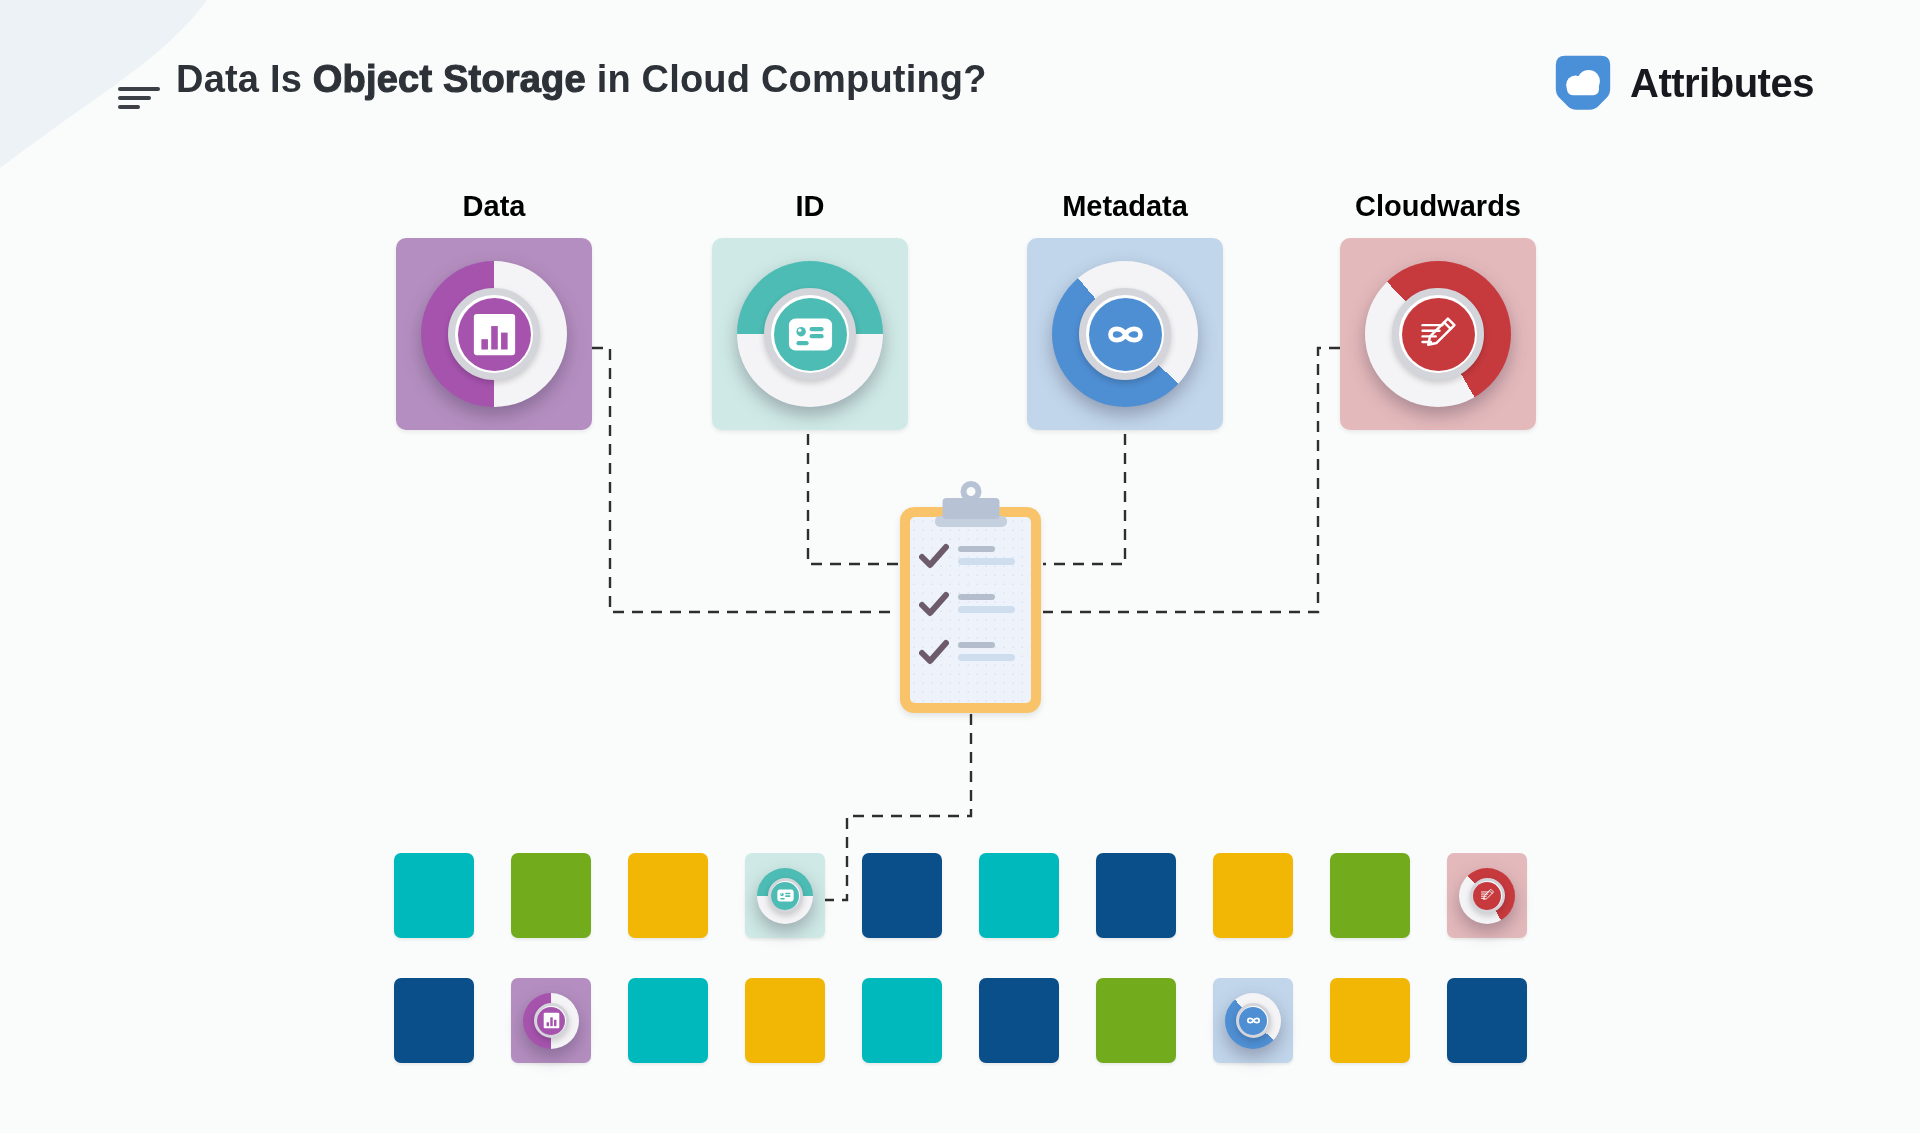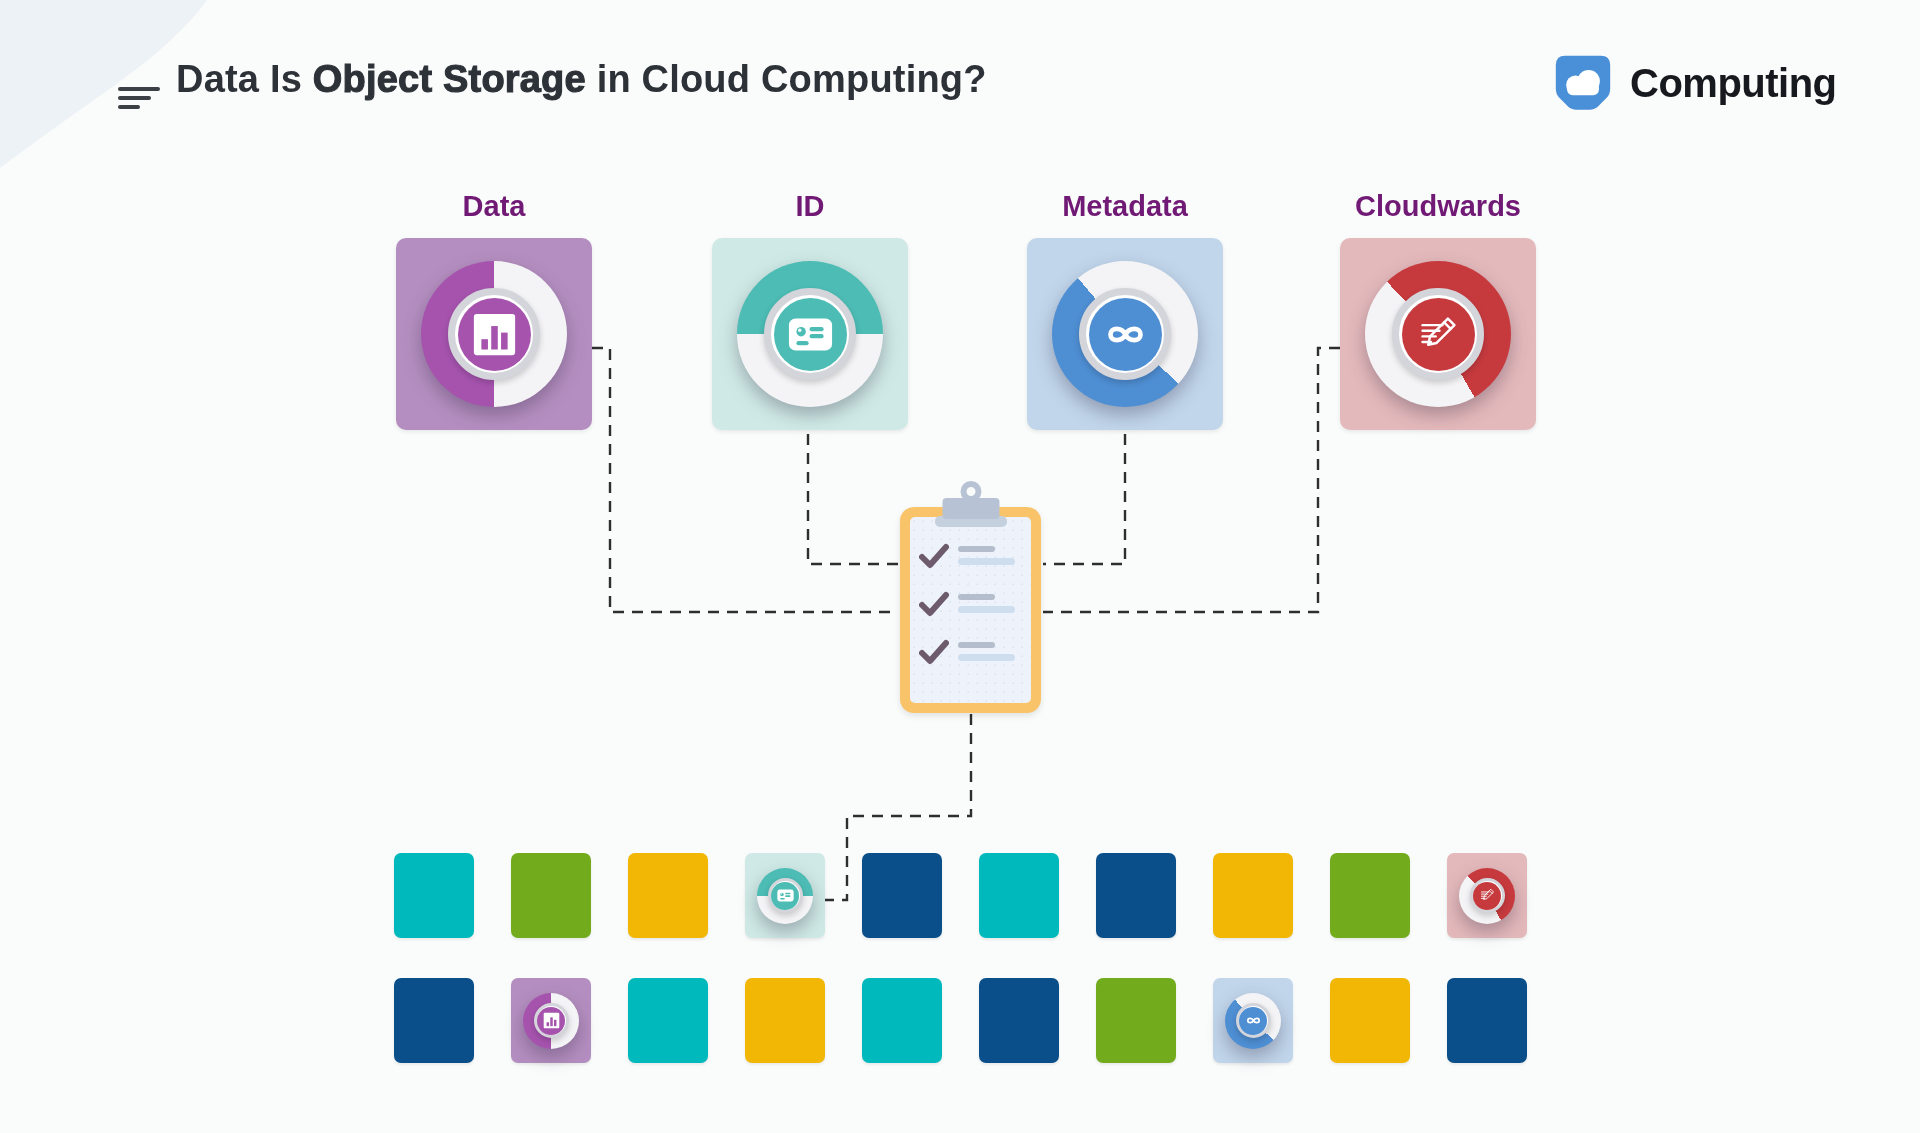--- a/index.html
+++ b/index.html
@@ -15,21 +15,21 @@
   .header-icon i:nth-child(1){ width:42px; }
   .header-icon i:nth-child(2){ width:33px; }
   .header-icon i:nth-child(3){ width:22px; }
   .title { position:absolute; left:176px; top:58px; font-size:38px; font-weight:700; color:#2d3238; letter-spacing:.2px; z-index:2; white-space:nowrap; }
   .title .emph { -webkit-text-stroke:1.1px #2d3238; }
   .brand { position:absolute; left:1553px; top:52px; display:flex; align-items:center; gap:17px; z-index:2; }
   .brand-text { font-size:40px; font-weight:700; color:#16191d; letter-spacing:-.5px; }
 
   
   .card-group { position:absolute; width:196px; text-align:center; z-index:2; }
-  .card-label { font-size:29px; font-weight:700; color:#701a75; margin-bottom:15px; }
+  .card-label { font-size:29px; font-weight:700; color:#000000; margin-bottom:15px; }
   .card { width:196px; height:192px; border-radius:10px; display:flex; align-items:center; justify-content:center; box-shadow:0 2px 4px rgba(0,0,0,.08); }
 
   
   .donut { border-radius:50%; display:flex; align-items:center; justify-content:center; filter:drop-shadow(0 8px 9px rgba(45,35,60,.32)); }
   .donut-half-left   { background:conic-gradient(from 180deg, var(--accent) 0 50%, #f4f4f6 0); }
   .donut-half-top    { background:conic-gradient(from 270deg, var(--accent) 0 50%, #f4f4f6 0); }
   .donut-arc-top-right   { background:conic-gradient(from 320deg, #f4f4f6 0 48%, var(--accent) 0); }
   .donut-arc-bottom-left { background:conic-gradient(from 150deg, #f4f4f6 0 46%, var(--accent) 0); }
   .ring { border-radius:50%; background:#fff; border-style:solid; border-color:#d4d5da; display:flex; align-items:center; justify-content:center; box-shadow:0 3px 6px rgba(0,0,0,.18); }
   .core { border-radius:50%; display:flex; align-items:center; justify-content:center; }
@@ -70,21 +70,21 @@
   <div class="title">
     <span>Data Is </span><span class="emph">Object Storage</span><span> in Cloud Computing?</span>
   </div>
   <div class="brand">
     <svg width="60" height="62" viewBox="0 0 64 64">
       <path d="M13 3 H51 Q61 3 61 13 V38 Q61 44 57 48 L48.5 56.5 Q44.5 60.5 39 60.5 H25 Q19.5 60.5 15.5 56.5 L7 48 Q3 44 3 38 V13 Q3 3 13 3 Z" fill="#4a90d9"></path>
       <circle cx="24" cy="34" r="10" fill="#fff"></circle>
       <circle cx="38" cy="30" r="12" fill="#fff"></circle>
       <rect x="15" y="31" width="34" height="14" rx="6" fill="#fff"></rect>
     </svg>
-    <div class="brand-text">Computing</div>
+    <div class="brand-text">Attributes</div>
   </div>
 
   <svg class="connectors" width="1920" height="1133" viewBox="0 0 1920 1133">
     <g fill="none" stroke="#2e2e2e" stroke-width="2.4" stroke-dasharray="11 8">
       <path d="M592 348 H610 V612 H898"></path>
       <path d="M1340 348 H1318 V612 H1043"></path>
       <path d="M808 434 V564 H898"></path>
       <path d="M1125 434 V564 H1043"></path>
       <path d="M971 714 V816 H847 V900 H824"></path>
     </g>

